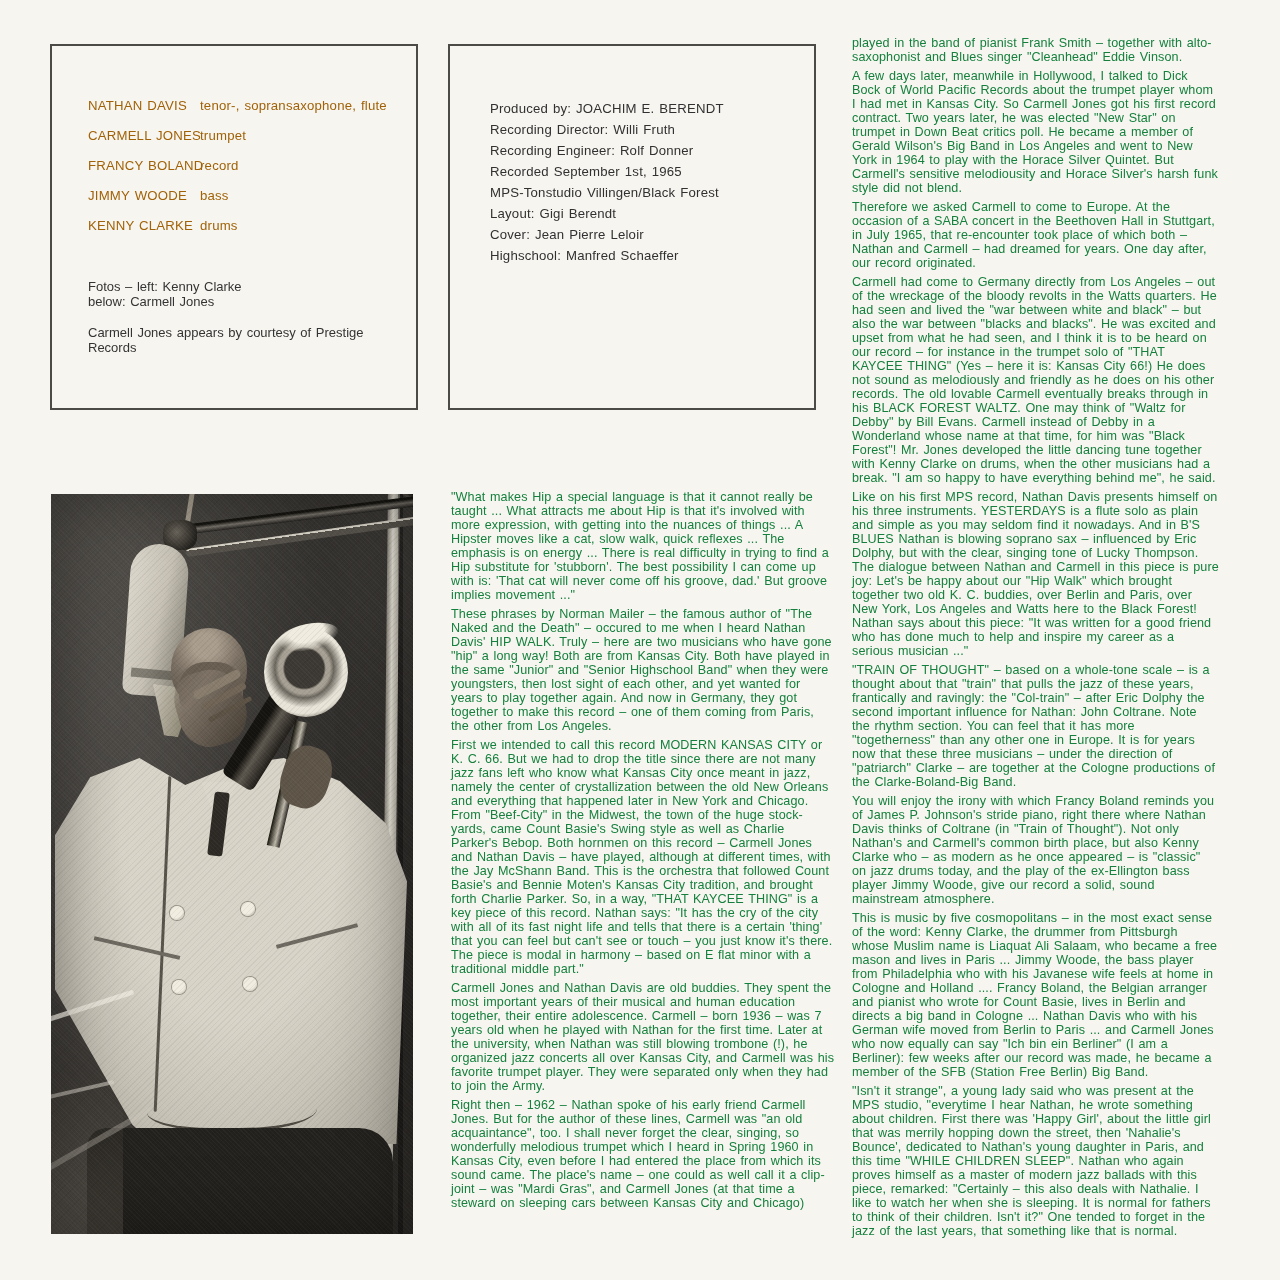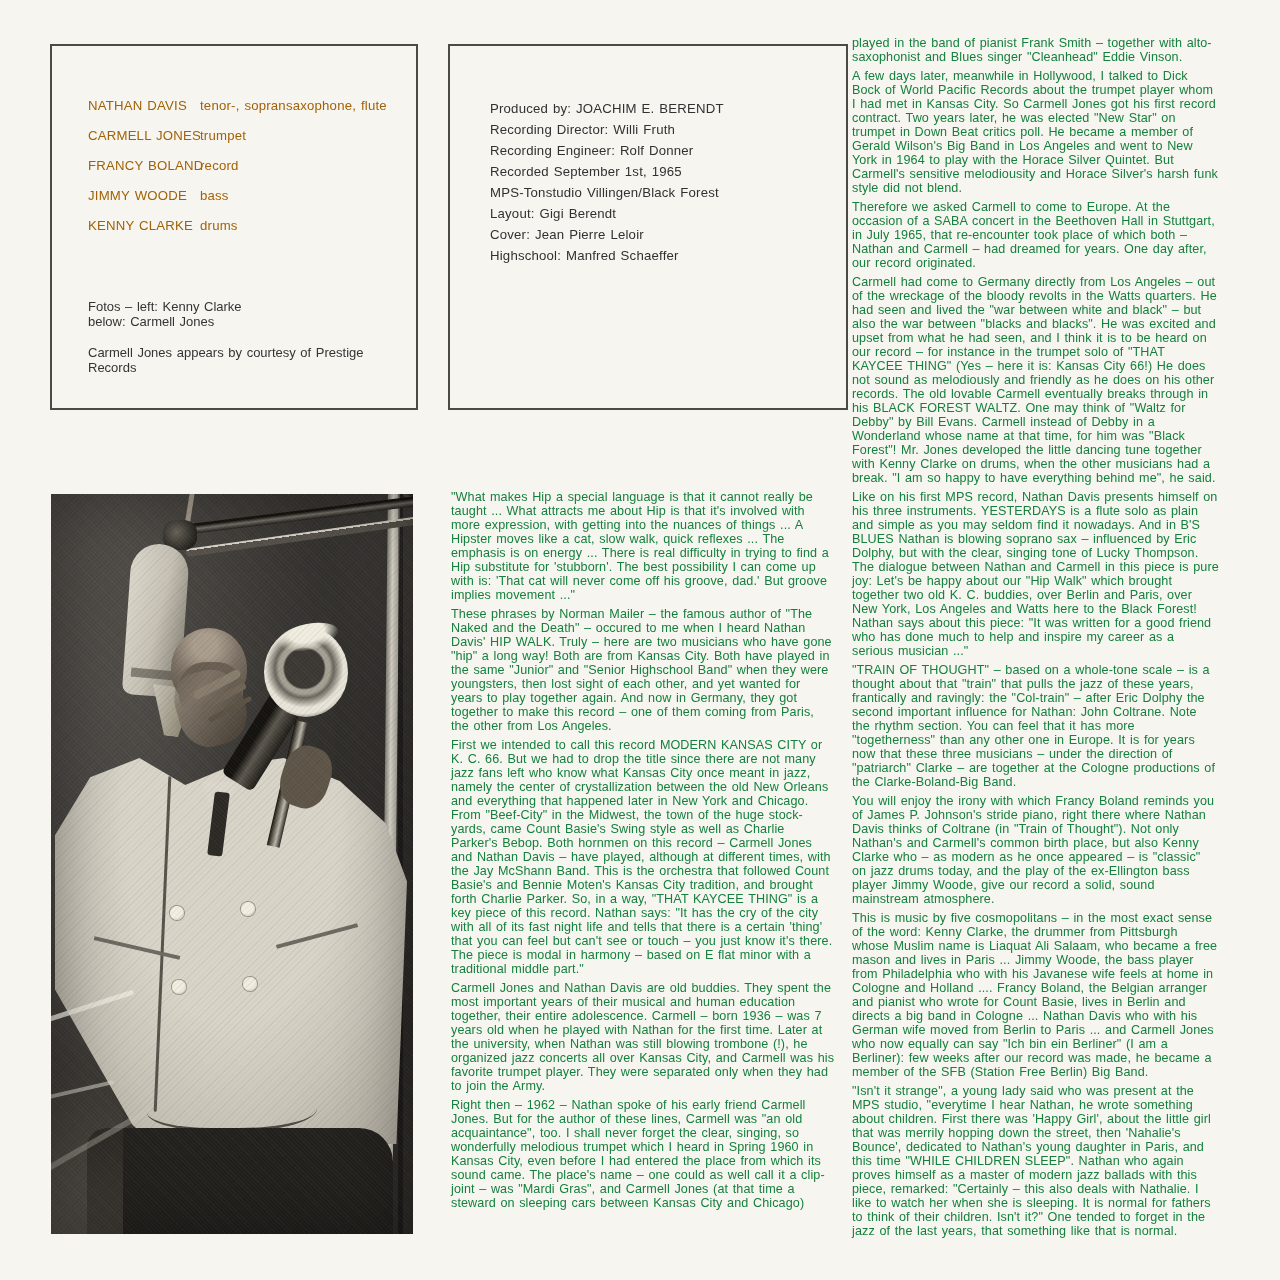--- a/index.html
+++ b/index.html
@@ -7,28 +7,28 @@
     width:1280px; height:1280px; position:relative; overflow:hidden;
     background:#f7f5f0;
     font-family:"Liberation Sans", sans-serif;
     color:#343434;
   }
   .abs { position:absolute; }
 
   
   .box { position:absolute; border:2px solid #4b4a47; background:transparent; }
   #personnel-box { left:50px; top:44px; width:364px; height:362px; }
-  #credits-box   { left:448px; top:44px; width:364px; height:362px;padding-left:32px; }
+  #credits-box   { left:448px; top:44px; width:364px; height:362px; }
 
   .personnel-content { position:absolute; left:36px; top:52px; right:20px; }
   .p-row { display:grid; grid-template-columns:112px 1fr; 
            font-size:13.2px; line-height:15px; margin-bottom:15px; color:#a16207;
            letter-spacing:.2px; word-spacing:1px; }
   .p-row .pname { white-space:nowrap; }
-  .fotos-note { margin-top:66px; font-size:13px; line-height:15px; word-spacing:1px; }
+  .fotos-note { margin-top:46px; font-size:13px; line-height:15px; word-spacing:1px; }
   .courtesy-note { margin-top:16px; font-size:13px; line-height:15px; width:300px; word-spacing:1px; }
 
   .credits-content { position:absolute; left:40px; top:56px; right:14px; }
   .credit-line { font-size:13.2px; line-height:14px; margin-bottom:7px;
                  color:#313131; letter-spacing:.2px; word-spacing:1px; }
 
   
   .body-text p { margin:0 0 5px 0; font-size:12.6px; line-height:14px;
                  color:#15803d; letter-spacing:.1px; word-spacing:1px; }
   #middle-col { left:451px; top:490px; width:384px; }

